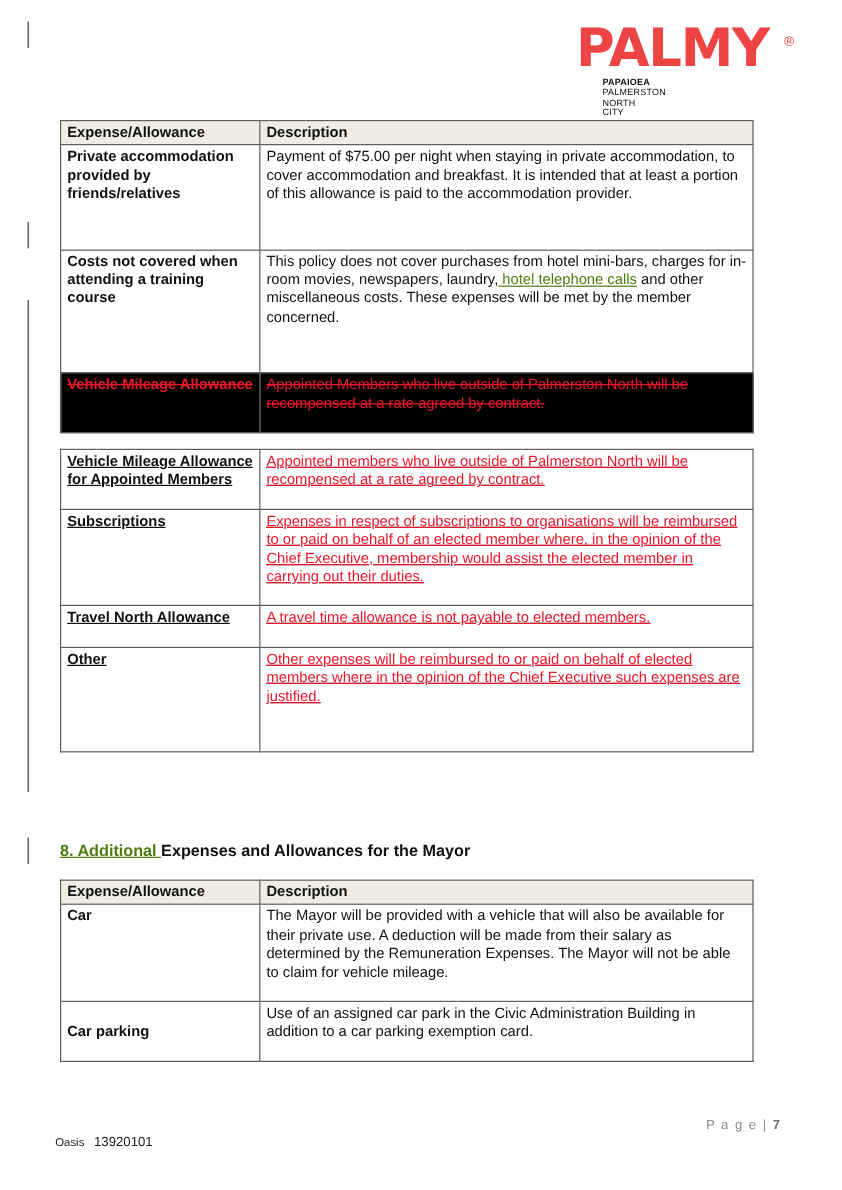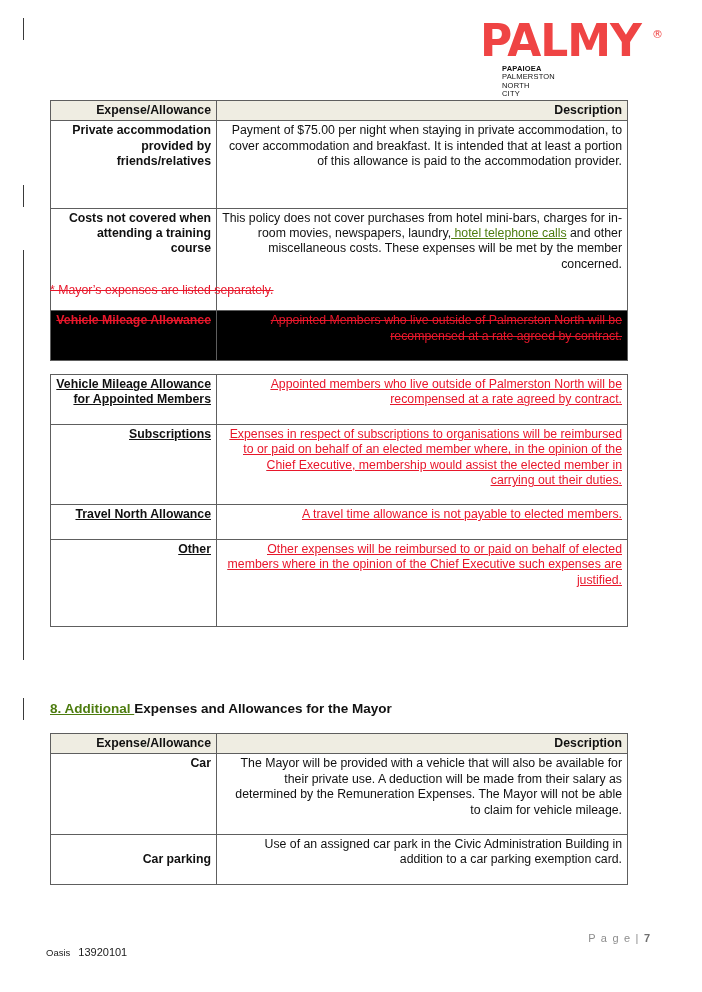--- a/index.html
+++ b/index.html
@@ -85,21 +85,21 @@
     width: 578px;
     left: 50px;
     font-size: 12.3px;
     line-height: 15.4px;
   }
   table.doc td, table.doc th {
     border: 1px solid #5e5e5e;
     vertical-align: top;
     padding: 2px 5px 16px 5px;
     color: #111111;
-    text-align: right;
+    text-align: left;
   }
   table.doc th {
     background: #efede2;
     font-weight: 700;
     font-size: 12.3px;
     padding-top: 2px;
     padding-bottom: 2px;
   }
   td.label, th.label { width: 166px; }
   td.label { font-weight: 700; }
@@ -183,21 +183,20 @@
       <td class="label">Costs not covered when attending a training course</td>
       <td><span>This policy does not cover purchases from hotel mini-bars, charges for in-room movies, newspapers, laundry,</span><span class="ins-text"> hotel telephone calls</span><span> and other miscellaneous costs.  These expenses will be met by the member concerned.</span><span class="cell-spacer"></span></td>
     </tr>
     <tr class="deleted">
       <td class="label">Vehicle Mileage Allowance</td>
       <td>Appointed Members who live outside of Palmerston North will be recompensed at a rate agreed by contract.</td>
     </tr>
   </tbody>
     </table>
 
-  <div class="note-deleted" style="top:283px;">* Mayor’s expenses are listed separately.</div>
 
 
   <table class="doc" style="top:374px;">
     <tbody>
         <tr>
       <td class="label ins">Vehicle Mileage Allowance for Appointed Members</td>
       <td class="ins"><span>Appointed members who live outside of Palmerston North will be recompensed at a rate agreed by contract.</span></td>
     </tr>
     <tr>
       <td class="label ins">Subscriptions</td>

